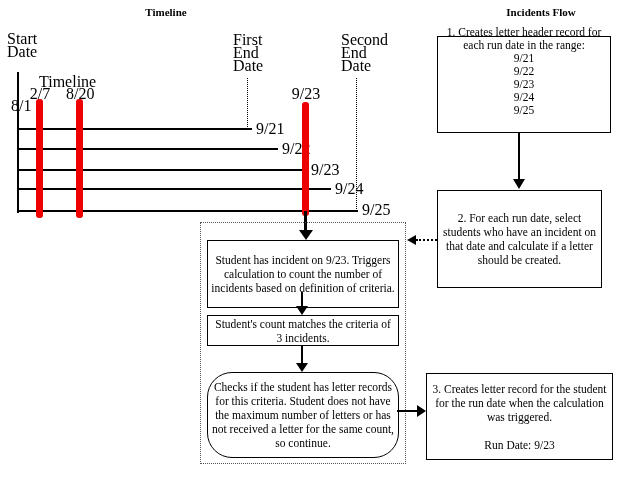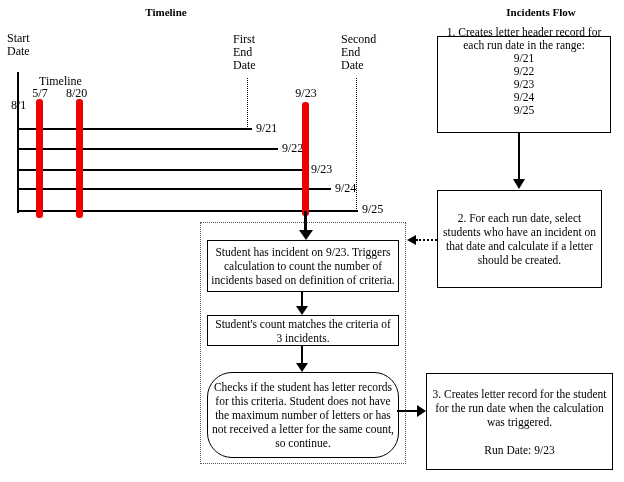--- a/index.html
+++ b/index.html
@@ -2,21 +2,21 @@
 <html style="--bar-color: #ee0000;"><head>
 <meta charset="utf-8">
 <style>
   html,body{margin:0;padding:0;background:#fff;}
   .stage{
     position:relative;width:624px;height:482px;background:#fff;
     font-family:"Liberation Serif","DejaVu Serif",serif;color:#000;overflow:hidden;
   }
   .abs{position:absolute;}
   .title{font-weight:bold;font-size:11px;text-align:center;}
-  .lbl{font-size:12px;line-height:13px;white-space:pre-line;}
+  .lbl{font-size:16px;line-height:13px;white-space:pre-line;}
   .hline{background:#000;height:2px;}
   .vline{background:#000;width:2px;}
   .dotv{border-left:1px dotted #000;width:0;}
   .bar{width:7px;background:var(--bar-color,#e00);border-radius:3px;}
   .box{
     border:1px solid #000;background:#fff;font-size:11.5px;line-height:14px;
     text-align:center;display:flex;align-items:center;justify-content:center;
     box-sizing:border-box;padding:2px 3px;white-space:pre-line;
   }
   .dashbox{border:1px dotted #555;box-sizing:border-box;}
@@ -32,21 +32,21 @@
 <div class="stage">
 
   <div class="abs title" style="left:103px;top:6px;width:126px;">Timeline</div>
   <div class="abs title" style="left:458px;top:6px;width:166px;">Incidents Flow</div>
 
   <div class="abs lbl" style="left:7px;top:32px;">Start
 Date</div>
   <div class="abs lbl" style="left:11px;top:59px;margin-top:40px;">8/1</div>
 
   <div class="abs lbl" style="left:39px;top:75px;">Timeline</div>
-  <div class="abs lbl" style="left:28px;top:87px;width:24px;text-align:center;">5/7</div>
+  <div class="abs lbl" style="left:28px;top:87px;width:24px;text-align:center;">2/7</div>
   <div class="abs lbl" style="left:66px;top:87px;width:28px;">8/20</div>
   <div class="abs lbl" style="left:291px;top:87px;width:30px;text-align:center;">9/23</div>
 
   <div class="abs lbl" style="left:233px;top:33px;">First
 End
 Date</div>
   <div class="abs lbl" style="left:341px;top:33px;">Second
 End
 Date</div>
 
@@ -69,21 +69,21 @@
 
   <div class="abs bar" style="left:36px;top:99px;height:119px;"></div>
   <div class="abs bar" style="left:76px;top:99px;height:119px;"></div>
   <div class="abs bar" style="left:302px;top:102px;height:114px;"></div>
 
   <div class="abs" style="left:304px;top:211px;width:3px;height:21px;background:#000;"></div>
   <div class="abs ah-down" style="left:299px;top:230px;border-left-width:7px;border-right-width:7px;border-top-width:10px;"></div>
 
   <div class="abs dashbox" style="left:200px;top:222px;width:206px;height:242px;"></div>
 
-  <div class="abs box" style="left:207px;top:240px;width:192px;height:52px;">Student has incident on 9/23. Triggers calculation to count the number of incidents based on definition of criteria.</div>
+  <div class="abs box" style="left:207px;top:240px;width:192px;height:68px;">Student has incident on 9/23. Triggers calculation to count the number of incidents based on definition of criteria.</div>
   <div class="abs" style="left:301px;top:292px;width:2px;height:15px;background:#000;"></div>
   <div class="abs ah-down" style="left:296px;top:306px;"></div>
 
   <div class="abs box" style="left:207px;top:315px;width:192px;height:31px;">Student's count matches the criteria of 3 incidents.</div>
   <div class="abs" style="left:301px;top:346px;width:2px;height:17px;background:#000;"></div>
   <div class="abs ah-down" style="left:296px;top:363px;"></div>
 
   <div class="abs box" style="left:207px;top:372px;width:192px;height:86px;border-radius:25px;">Checks if the student has letter records for this criteria. Student does not have the maximum number of letters or has not received a letter for the same count, so continue.</div>
 
   <div class="abs box" style="left:437px;top:36px;width:174px;height:97px;align-items:flex-end;">
@@ -101,17 +101,17 @@
   <div class="abs ah-down" style="left:513px;top:179px;border-top-width:10px;"></div>
 
   <div class="abs box" style="left:437px;top:190px;width:165px;height:98px;">2. For each run date, select students who have an incident on that date and calculate if a letter should be created.</div>
 
   <div class="abs ah-left" style="left:407px;top:235px;"></div>
   <div class="abs dotshaft" style="left:416px;top:239px;width:21px;"></div>
 
   <div class="abs" style="left:397px;top:410px;width:21px;height:2px;background:#000;"></div>
   <div class="abs ah-right" style="left:417px;top:405px;"></div>
 
-  <div class="abs box" style="left:426px;top:373px;width:187px;height:97px;">3. Creates letter record for the student for the run date when the calculation was triggered.
+  <div class="abs box" style="left:426px;top:373px;width:187px;height:87px;">3. Creates letter record for the student for the run date when the calculation was triggered.
 
 Run Date: 9/23</div>
 
 </div>
 
 </body></html>

